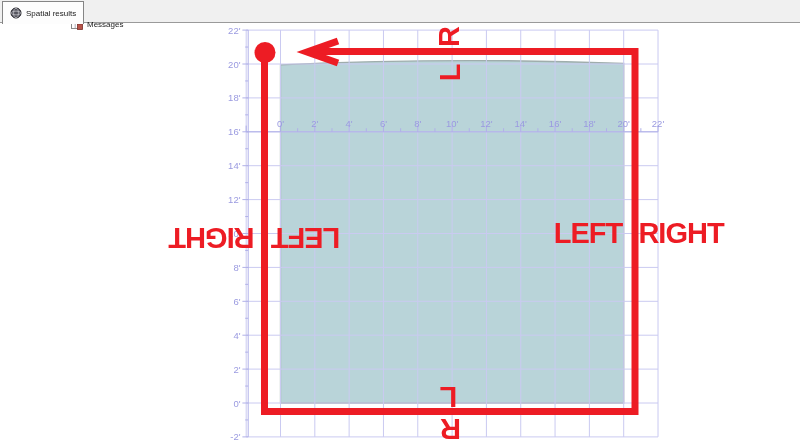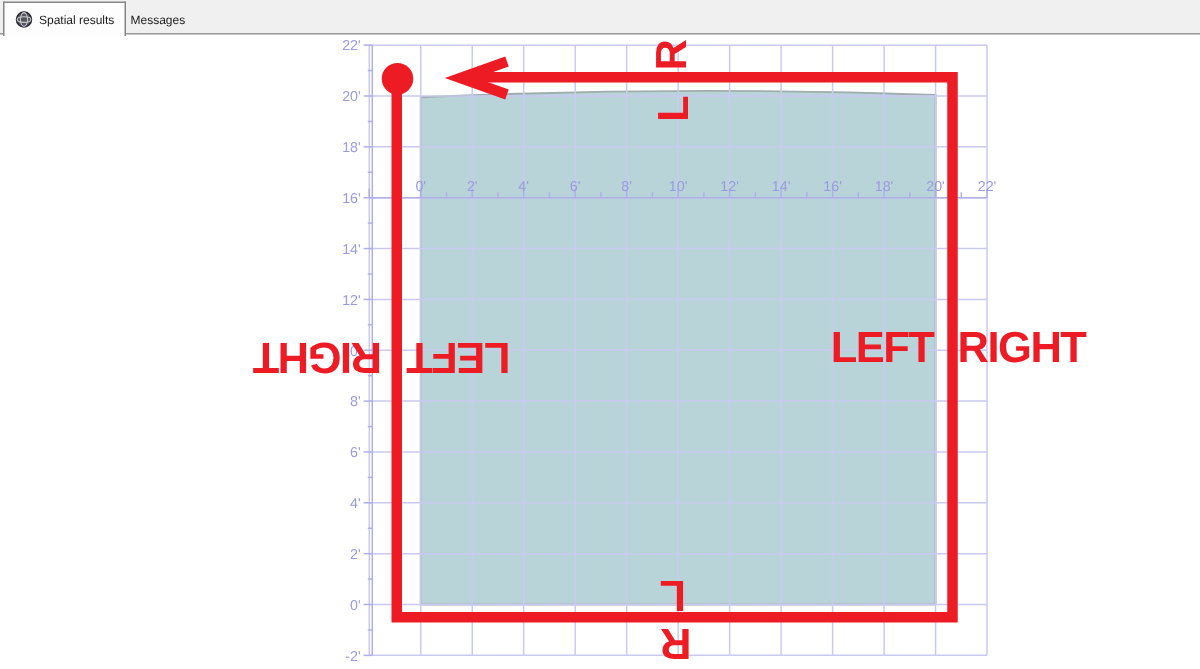--- a/index.html
+++ b/index.html
@@ -7,21 +7,21 @@
   body{
     position:relative;width:800px;height:446px;overflow:hidden;
     background:#ffffff;font-family:"Liberation Sans",sans-serif;
   }
   
   .tabbar{
     position:absolute;left:0;top:0;width:800px;height:23px;
     background:#f0f0f0;border-bottom:1px solid #9a9a9a;z-index:10;
   }
   .tab{
-    position:absolute;top:3px;height:20px;display:flex;align-items:center;gap:4px;
+    position:absolute;top:14px;height:20px;display:flex;align-items:center;gap:4px;
     padding:0 7px;font-size:8px;color:#1b1b1b;cursor:default;white-space:nowrap;
   }
   .tab.active{
     top:1px;height:23px;background:#fdfdfd;
     border:1px solid #858585;border-bottom:none;z-index:12;
   }
   .tab-spatial{left:2px;}
   .tab-messages{left:64px;}
   .tab-icon{display:inline-flex;width:12px;height:12px;}
   

